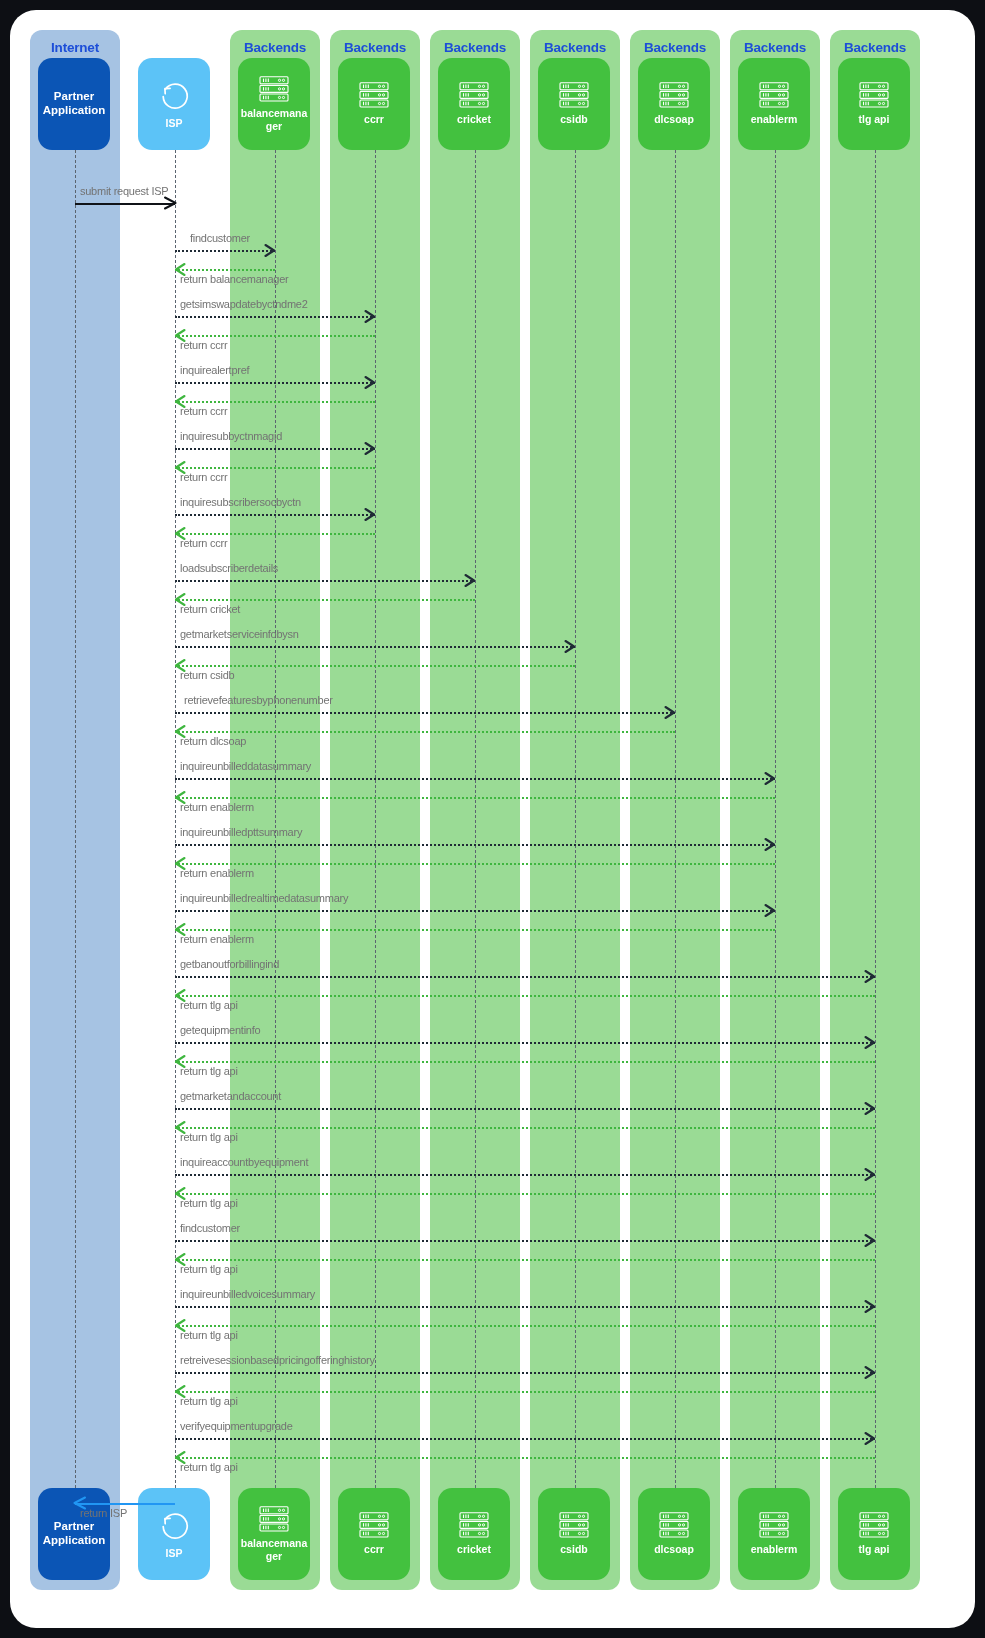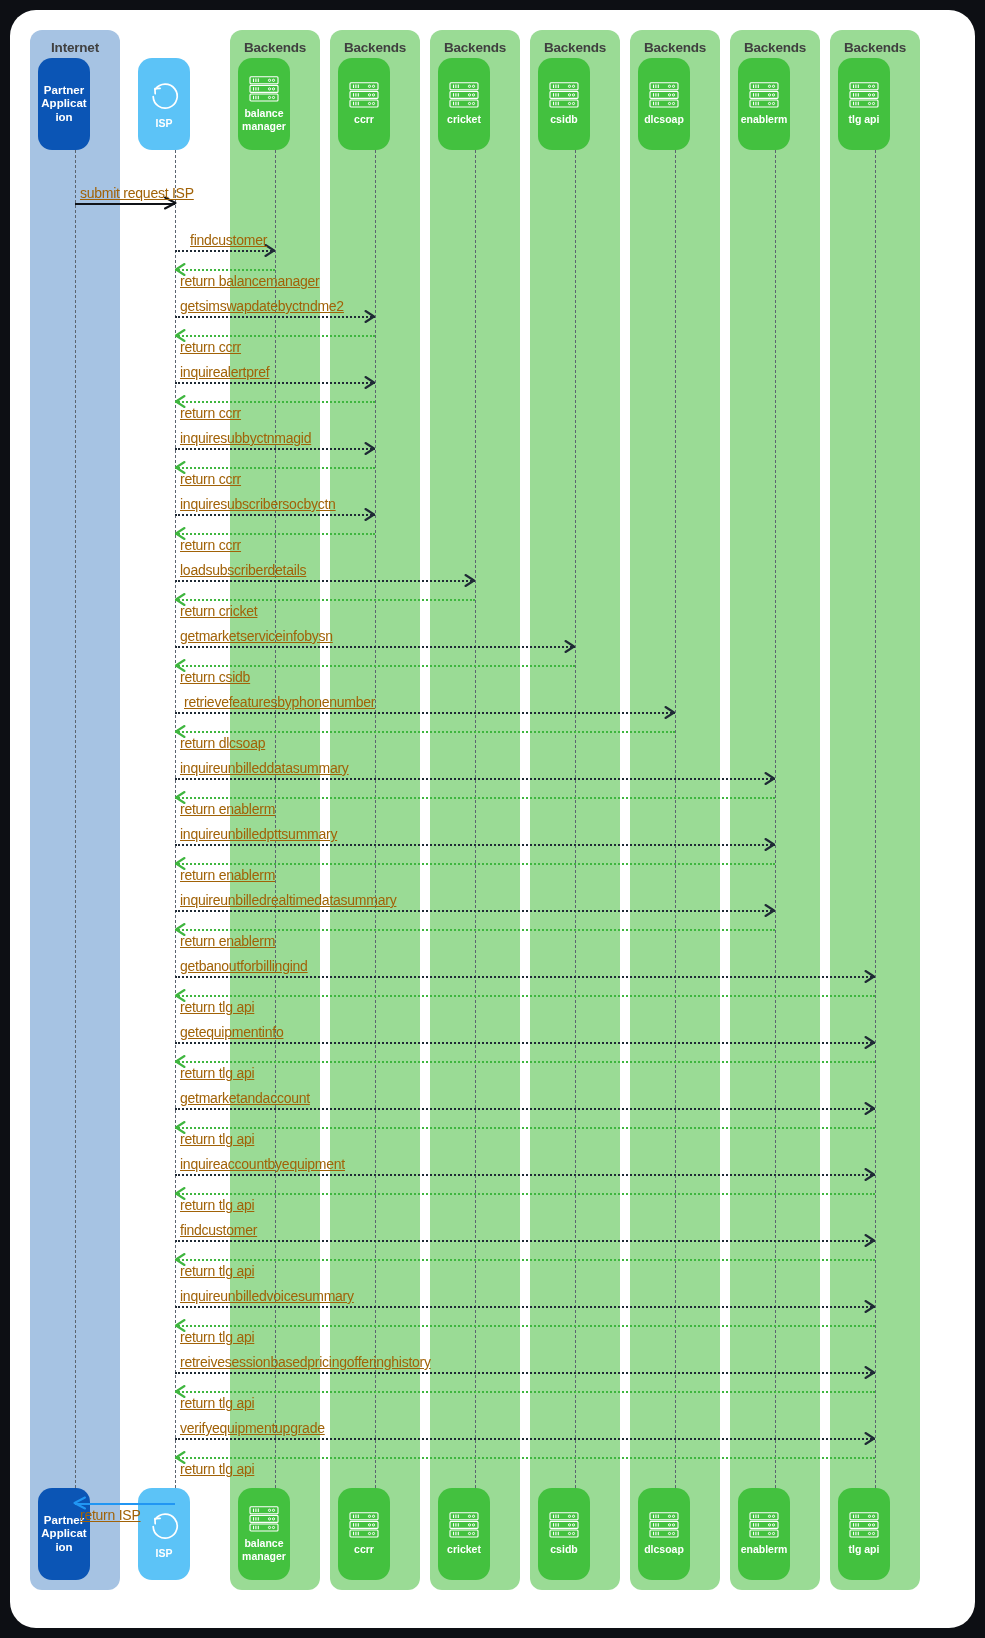--- a/index.html
+++ b/index.html
@@ -27,28 +27,28 @@
     top: 20px;
     width: 90px;
     border-radius: 12px;
   }
   .lane .lane-title {
     position: absolute;
     top: 10px; left: 0; width: 100%;
     text-align: center;
     font-size: 13.5px;
     font-weight: bold;
-    color: #404040;
+    color: #1d4ed8;
     letter-spacing: -0.2px;
   }
   
   .pbox {
     position: absolute;
     left: 8px;
-    width: 52px;
+    width: 72px;
     border-radius: 14px;
     display: flex;
     flex-direction: column;
     align-items: center;
     justify-content: center;
   }
   .pbox .plabel {
     color: #ffffff;
     font-size: 10.5px;
     font-weight: bold;
@@ -73,24 +73,23 @@
   .msg.req .line  { border-top: 2.2px dotted #1f2a35; }
   .msg.ret .line  { border-top: 2.2px dotted #3fb63f; }
   .msg.solid-req .line { border-top: 2px solid #101318; }
   .msg.solid-ret .line { border-top: 2px solid #2196f3; }
   .head { position: absolute; top: -7px; line-height: 0; }
   .head.right { right: -2px; }
   .head.left  { left: -2px; }
   .mlabel {
     position: absolute;
     white-space: nowrap;
-    font-size: 14px;
-    color: #a16207;
+    font-size: 11px;
+    color: #737373;
     letter-spacing: -0.25px;
-    text-decoration: underline;
   }
   .mlabel.below { top: 4px; }
   .mlabel.above { top: -18px; }
 </style>
 </head>
 <body>
 
 <div id="card">
   <div id="diagram">
       <div class="lane" style="left: 20px; height: 1560px; background: rgb(166, 195, 227);">

